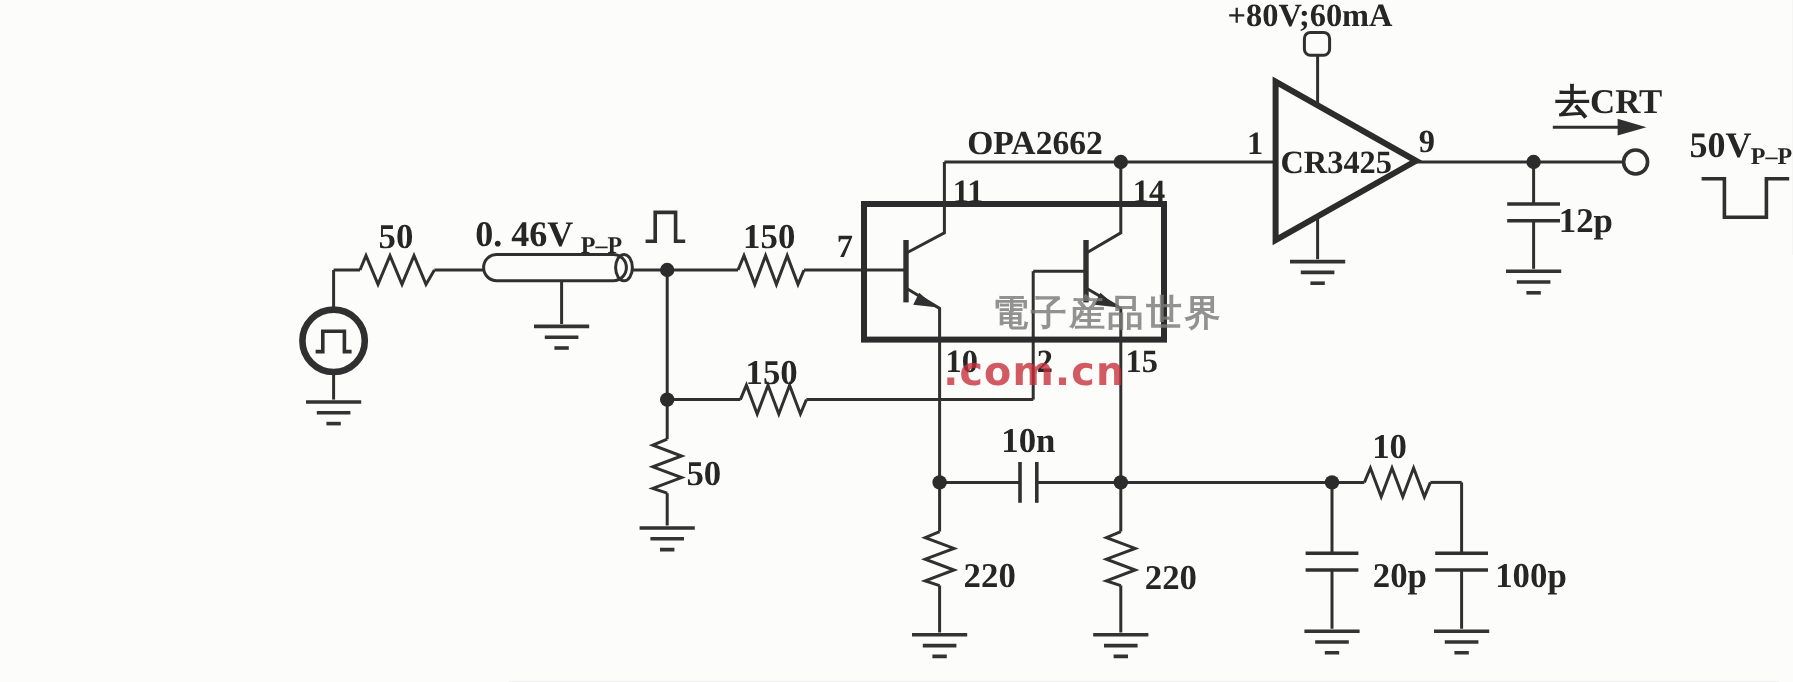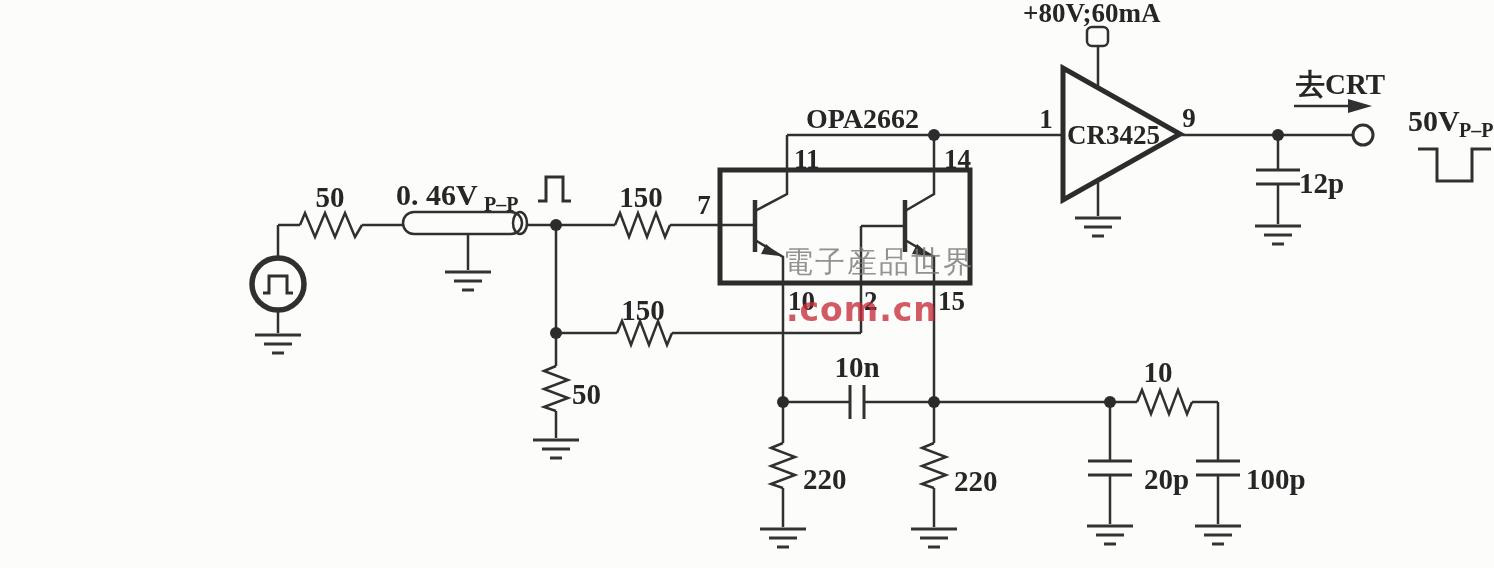--- a/index.html
+++ b/index.html
@@ -3,22 +3,22 @@
 <meta charset="utf-8">
 <style>
   html,body{margin:0;padding:0;background:#e8e8e8;}
   .stage{position:relative;width:1494px;height:568px;background:#fcfcfa;overflow:hidden;
          font-family:"Liberation Serif","DejaVu Serif",serif;}
   .stage svg{position:absolute;left:0;top:0;}
   .lbl{font-family:"Liberation Serif","DejaVu Serif",serif;font-weight:700;fill:#262626;}
   .wm{position:absolute;pointer-events:none;font-family:"DejaVu Sans","Liberation Sans",sans-serif;line-height:1;}
   .wm-logo{left:549px;top:243px;font-size:84px;font-weight:800;letter-spacing:-4px;
            color:rgba(206,72,82,0.72);}
-  .wm-cjk{left:783px;top:247px;font-size:30px;font-weight:400;letter-spacing:2px;
-          color:rgba(122,122,122,0.82);}
+  .wm-cjk{left:783px;top:247px;font-size:30px;font-weight:700;letter-spacing:2px;
+          color:rgba(122,122,122,0.82);padding-left:44px;}
   .wm-domain{left:786px;top:293px;font-size:33px;font-weight:700;letter-spacing:1px;
              color:rgba(196,44,56,0.78);}
 </style>
 </head>
 <body>
 
 <div class="stage">
 <svg width="1494" height="568" viewBox="0 0 1494 568">
   <defs>
     <g id="gnd" stroke="#333" stroke-width="3" fill="none">

